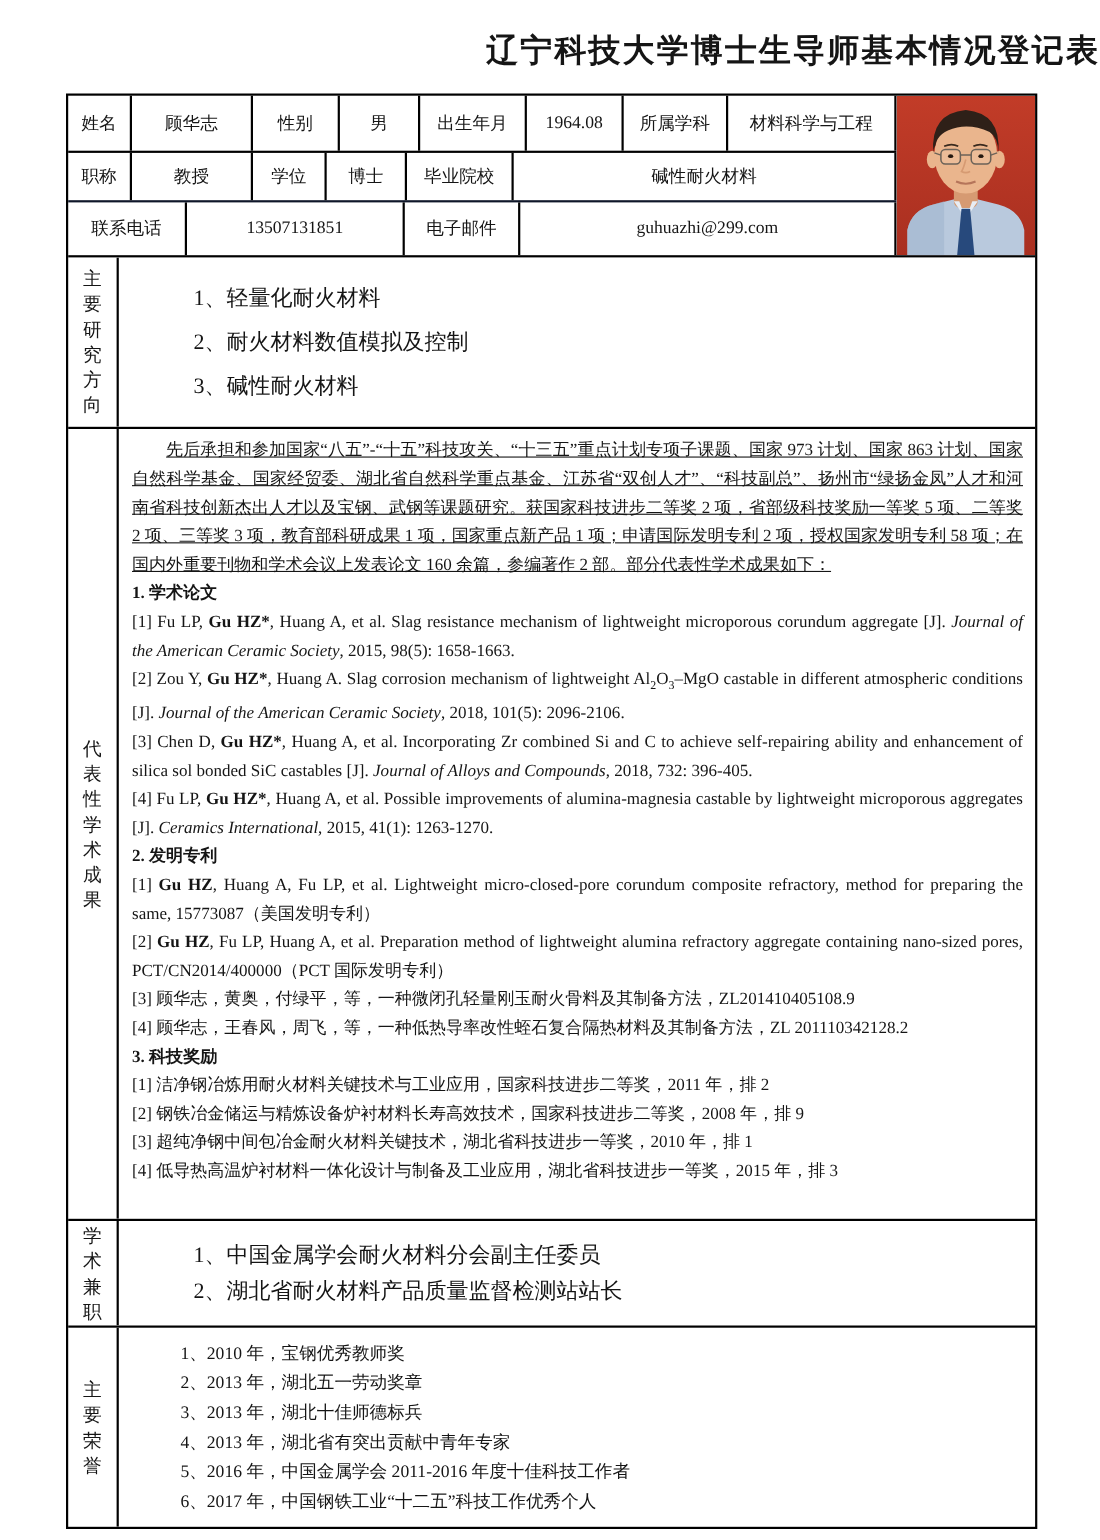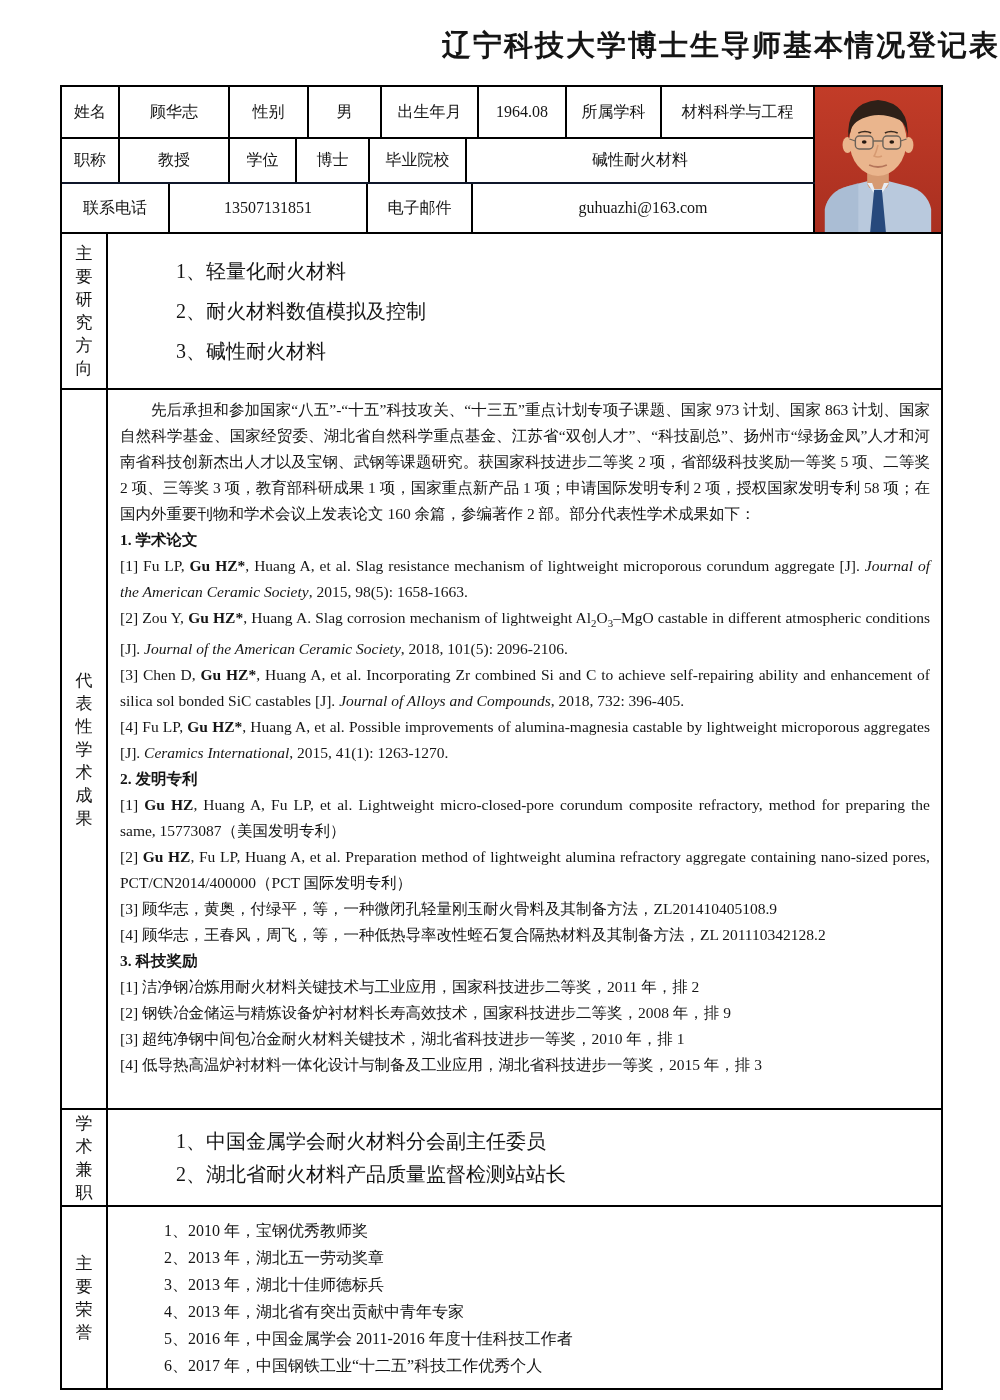--- a/index.html
+++ b/index.html
@@ -51,21 +51,21 @@
   }
   .vchar { display: block; line-height: 23px; }
   .section-body { flex: 1; overflow: hidden; }
   
   .spread-list { height: 100%; display: flex; flex-direction: column; justify-content: space-evenly; padding: 8px 0 8px 56px; }
   .spread-list .li { font-size: 20px; line-height: 22px; margin-left: 12px; }
   .honors-list { padding: 8px 0 8px 56px; display: flex; flex-direction: column; justify-content: center; height: 100%; }
   .honors-list .li { font-size: 16px; line-height: 27px; }
   
   .ach-body { padding: 7px 11px 4px 12px; font-size: 15.5px; line-height: 26px; text-align: justify; }
-  .ach-intro { text-indent: 2em; }
+  .ach-intro { text-indent: 2em; text-decoration: underline; }
   .sub-heading { font-weight: bold; font-family: Liberation Serif, serif; }
   .cite { margin: 0; }
   .cite b { font-weight: bold; }
   .cite i { font-style: italic; }
   sub { font-size: 70%; }
 </style>
 </head>
 <body>
 
 <div class="page" style="--photo-bg: #c23c28; --photo-bg-dark: #a92f20; --photo-shirt: #b9c9dd; --photo-shirt-shadow: #9fb2cc; --photo-tie: #27497c; --photo-skin: #eab58d; --photo-skin-shadow: #d69a72; --photo-hair: #2e2018;">
@@ -91,21 +91,21 @@
           <div class="cell" style="width:110px">教授</div>
           <div class="cell" style="width:67px">学位</div>
           <div class="cell" style="width:73px">博士</div>
           <div class="cell" style="width:97px">毕业院校</div>
           <div class="cell" style="flex:1">碱性耐火材料</div>
         </div>
         <div class="hrow hrow-3">
           <div class="cell" style="width:108px">联系电话</div>
           <div class="cell" style="width:198px">13507131851</div>
           <div class="cell" style="width:105px">电子邮件</div>
-          <div class="cell" style="flex:1">guhuazhi@163.com</div>
+          <div class="cell" style="flex:1">guhuazhi@299.com</div>
         </div>
       </div>
       <div class="photo-cell">
 
         <svg viewBox="0 0 128 145" preserveAspectRatio="none">
           <defs>
             <linearGradient id="bgGrad" x1="0" y1="0" x2="0" y2="1">
               <stop offset="0" stop-color="var(--photo-bg,#c23c28)"></stop>
               <stop offset="1" stop-color="var(--photo-bg-dark,#a92f20)"></stop>
             </linearGradient>

